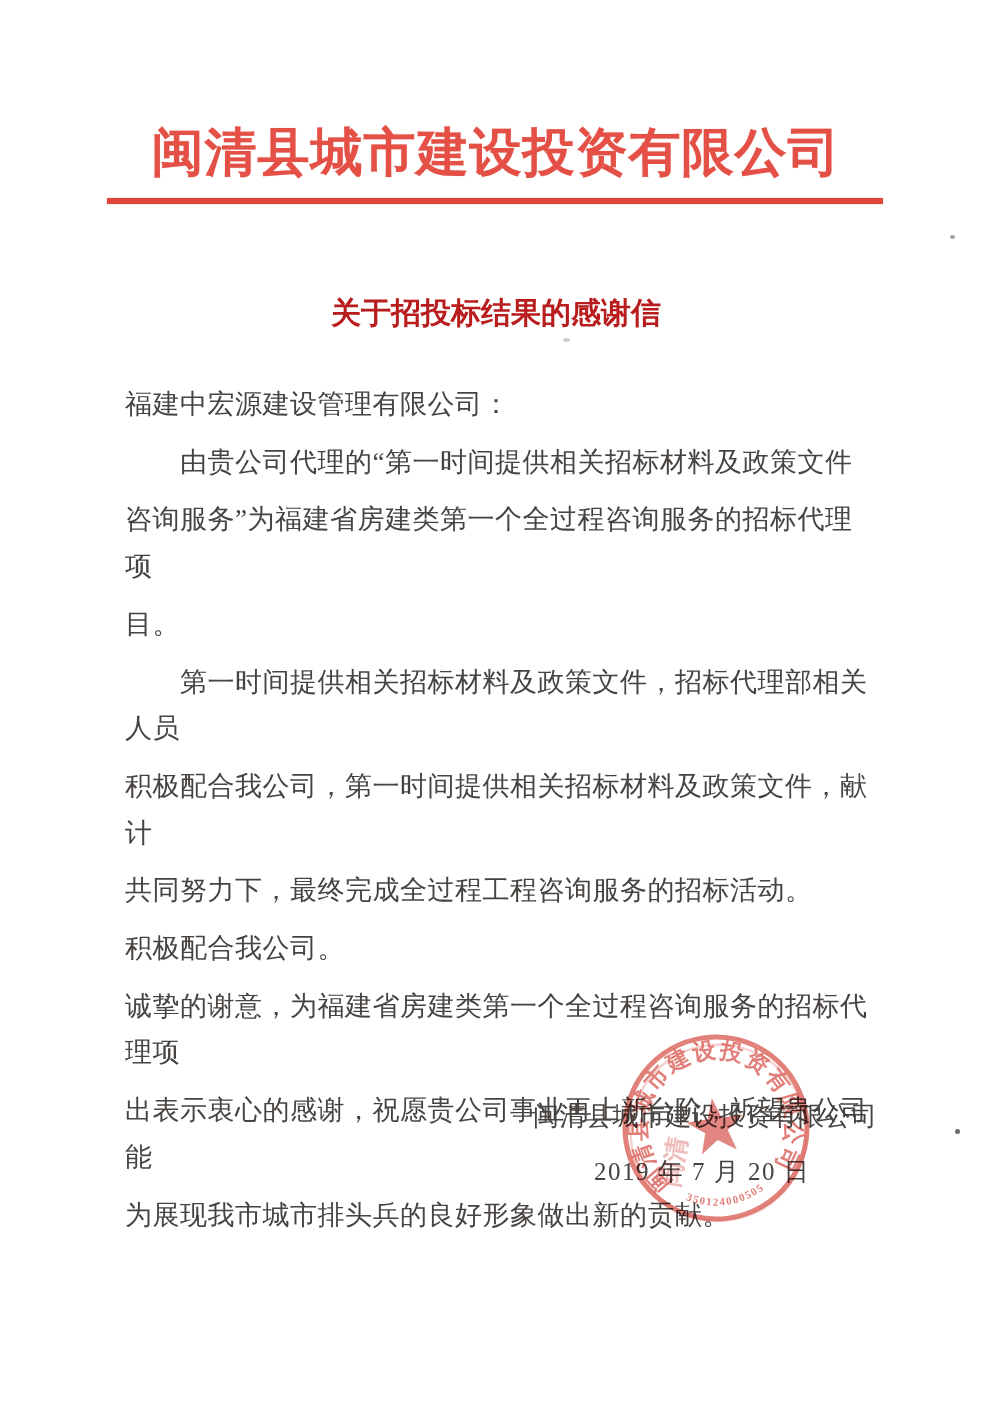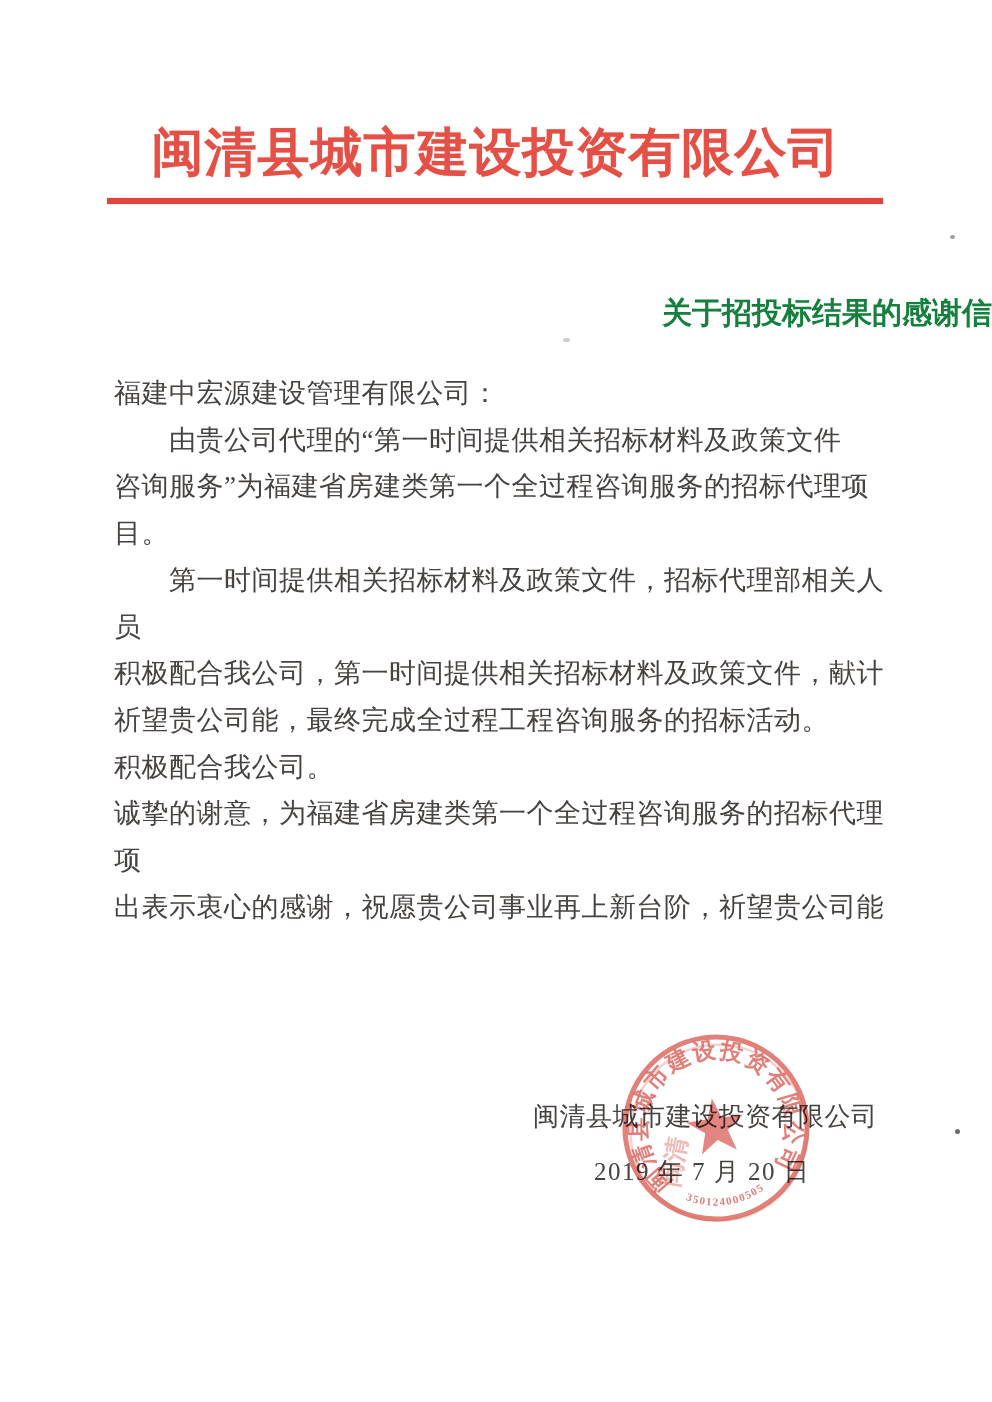--- a/index.html
+++ b/index.html
@@ -25,34 +25,34 @@
   .red-rule {
     position: absolute; top: 198px; left: 107px;
     width: 776px; height: 6px;
     background: #e0453a;
     box-shadow: 0 0 1px rgba(224,69,58,.6);
   }
 
   
   .doc-title {
     position: absolute; top: 293px; left: 0; width: 100%;
-    text-align: right;
+    text-align: center;
     font-size: 30px; font-weight: 700;
-    color: #15803d;
+    color: #b91c1c;
     font-family: "Liberation Sans", "DejaVu Sans", sans-serif;
   }
 
   
   .letter-body {
     position: absolute; top: 370px; left: 114px; width: 772px;
     font-size: 27px; line-height: 46.7px;
     letter-spacing: 0.5px;
     color: #474340;
   }
-  .letter-body p { margin: 0; }
+  .letter-body p { margin: 11px; }
   .letter-body p.indent { text-indent: 55px; }
 
   
   .signature-company {
     position: absolute; top: 1099px; left: 533px;
     font-size: 26px; letter-spacing: 0.5px; color: #474340;
     white-space: nowrap;
   }
   .signature-date {
     position: absolute; top: 1155px; left: 594px;
@@ -84,24 +84,25 @@
 
   <div class="doc-title">关于招投标结果的感谢信</div>
 
   <div class="letter-body">
     <p>福建中宏源建设管理有限公司：</p>
     <p class="indent">由贵公司代理的“第一时间提供相关招标材料及政策文件</p>
     <p>咨询服务”为福建省房建类第一个全过程咨询服务的招标代理项</p>
     <p>目。</p>
     <p class="indent">第一时间提供相关招标材料及政策文件，招标代理部相关人员</p>
     <p>积极配合我公司，第一时间提供相关招标材料及政策文件，献计</p>
-    <p>祈望贵公司能，最终完成全过程工程咨询服务的招标活动。</p>
+    <p>共同努力下，最终完成全过程工程咨询服务的招标活动。</p>
     <p>积极配合我公司。</p>
     <p>诚挚的谢意，为福建省房建类第一个全过程咨询服务的招标代理项</p>
     <p>出表示衷心的感谢，祝愿贵公司事业再上新台阶，祈望贵公司能</p>
+    <p>为展现我市城市排头兵的良好形象做出新的贡献。</p>
   </div>
 
   <div class="signature-company">闽清县城市建设投资有限公司</div>
   <div class="signature-date">2019 年 7 月 20 日</div>
 
   <svg class="seal" viewBox="0 0 196 196" xmlns="http://www.w3.org/2000/svg" xmlns:xlink="http://www.w3.org/1999/xlink">
     <g transform="rotate(-8 98 98)">
 
       <circle cx="98" cy="98" r="91" fill="none" stroke-width="5" opacity="0.85" stroke="#d85850"></circle>
 

